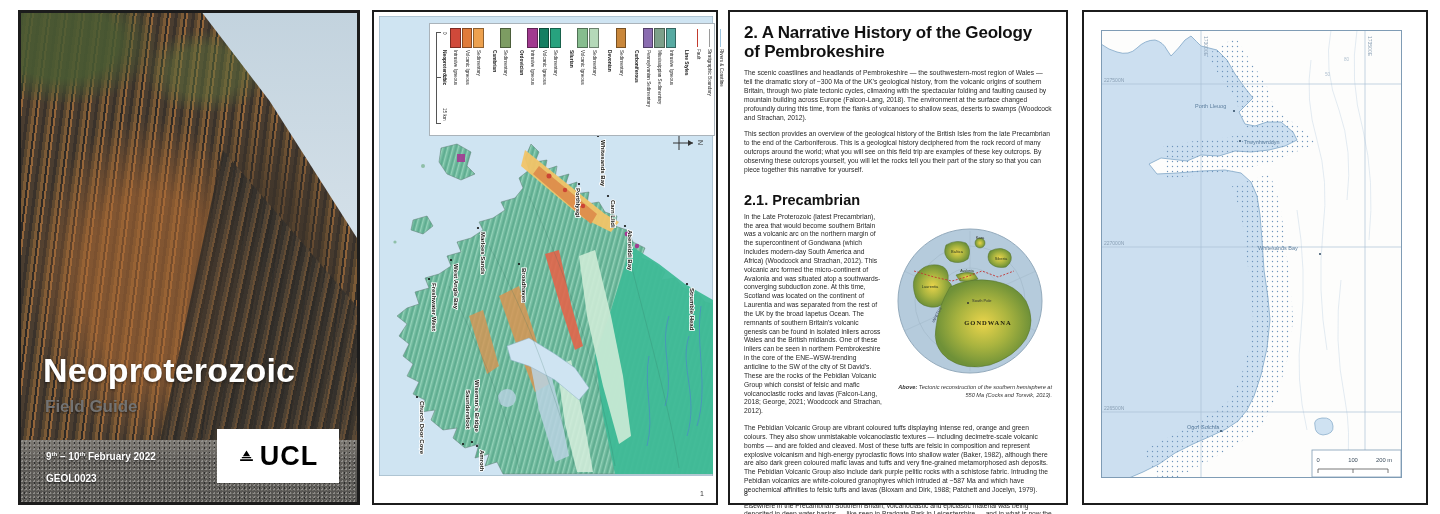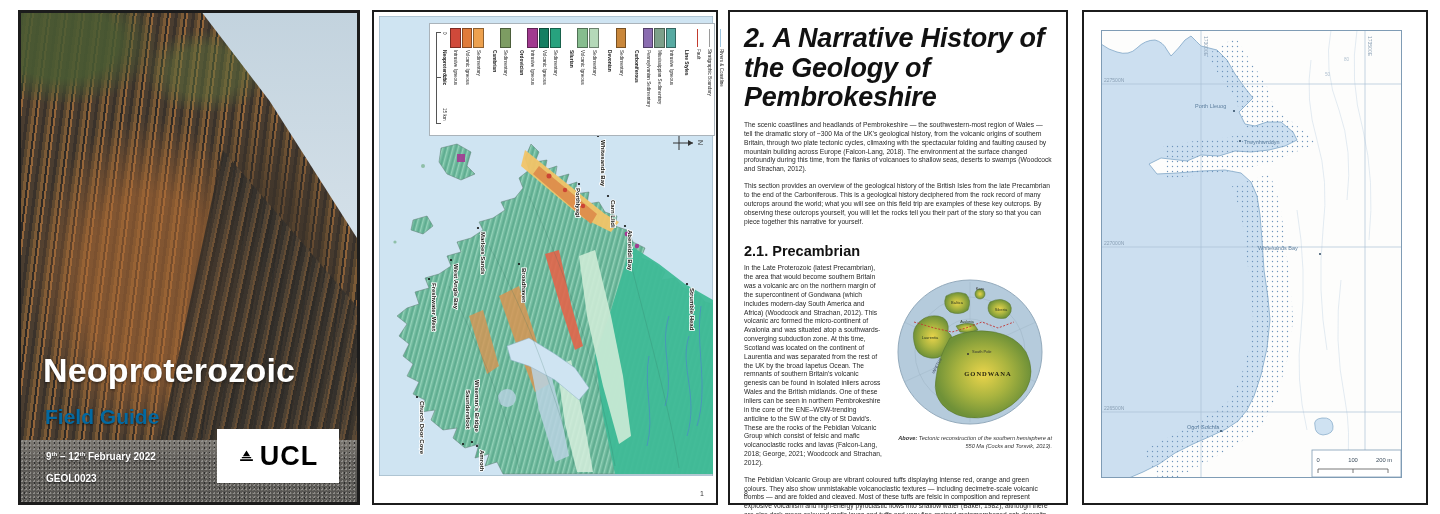--- a/index.html
+++ b/index.html
@@ -22,21 +22,21 @@
   .cliff2{position:absolute;inset:0;background:repeating-linear-gradient(102deg,#33302c 0 4px,#4e4335 4px 7px,#6b5136 7px 9px,#2b2926 9px 12px);
     clip-path:polygon(60% 28%,100% 60%,100% 92%,40% 92%);opacity:.8;}
   .beach{position:absolute;left:0;right:0;bottom:0;height:62px;
     background:
       radial-gradient(circle at 30% 30%,rgba(150,148,144,.9) 0 .8px,transparent 1px),
       radial-gradient(circle at 70% 60%,rgba(40,40,40,.9) 0 .9px,transparent 1.1px),
       radial-gradient(circle at 20% 80%,rgba(120,118,112,.8) 0 .8px,transparent 1px),
       linear-gradient(180deg,#7d7973 0,#5f5c58 30%,#545350 100%);
     background-size:4px 4px,5px 5px,3px 3px,100% 100%;}
   .cover-title{position:absolute;left:22px;top:338px;color:#fff;font-size:34px;font-weight:bold;letter-spacing:.2px;text-shadow:0 1px 3px rgba(0,0,0,.55);}
-  .cover-sub{position:absolute;left:24px;top:392px;color:#0369a1;font-size:21px;font-weight:bold;text-shadow:0 1px 2px rgba(0,0,0,.5);}
+  .cover-sub{position:absolute;left:24px;top:384px;color:#737373;font-size:17px;font-weight:bold;text-shadow:0 1px 2px rgba(0,0,0,.5);}
   .cover-date{position:absolute;left:25px;top:438px;color:#fff;font-size:10px;font-weight:bold;text-shadow:0 1px 2px rgba(0,0,0,.6);}
   .cover-code{position:absolute;left:25px;top:460px;color:#fff;font-size:10px;font-weight:bold;text-shadow:0 1px 2px rgba(0,0,0,.6);}
   .cover-date sup{font-size:6px;}
   .ucl-logo{position:absolute;left:196px;top:416px;width:122px;height:54px;background:#000;border-radius:3px;}
   .ucl-inner{width:100%;height:100%;background:#fff;display:flex;align-items:center;justify-content:center;gap:5px;}
   .ucl-text{font-size:27px;font-weight:bold;color:#000;letter-spacing:1px;line-height:1;}
 
   
   #page-map{left:372px;width:346px;}
   #map2-svg{position:absolute;left:5px;top:4px;}
@@ -50,21 +50,21 @@
   .lg-col{display:flex;flex-direction:column;width:11.5px;align-items:center;}
   .lg-col .sw{width:10.5px;height:20px;border:0.5px solid rgba(0,0,0,.4);}
   .lg-col .sw-spacer{width:10.5px;height:20px;}
   .lg-col .vtext{margin-top:2px;height:82px;}
   .lg-line{width:1.2px;height:18px;margin:1px 4.6px 0 4.6px;}
   .pagenum2{position:absolute;right:12px;bottom:6px;font-size:7px;color:#333;}
   .maplabel{font-size:6px;font-weight:bold;fill:#14140f;paint-order:stroke;stroke:#ffffff;stroke-width:1.6px;}
 
   
   #page-text{left:728px;width:340px;padding:12px 14px;color:#1d1d1d;}
-  .doc-title{font-size:27px;font-weight:bold;line-height:1.1;letter-spacing:-.2px;color:#111;font-style:italic;}
+  .doc-title{font-size:17px;font-weight:bold;line-height:1.1;letter-spacing:-.2px;color:#111;}
   .doc-body{font-size:6.7px;line-height:1.32;margin-top:8px;text-align:left;color:#272727;}
   .doc-h2{font-size:14.5px;font-weight:bold;margin-top:17px;color:#111;}
   .fig-float{float:right;width:162px;margin:14px 0 3px 8px;}
   .fig-caption{font-size:5.6px;font-style:italic;text-align:right;line-height:1.45;color:#333;margin-top:2px;}
   .fig-caption b{font-weight:bold;}
   .pagenum3{position:absolute;left:14px;bottom:6px;font-size:7px;color:#333;}
 
   
   #page-site{left:1082px;width:346px;}
   #map4-svg{position:absolute;left:17px;top:18px;}
@@ -78,21 +78,21 @@
 
 <div id="stage">
 
   <div class="page" id="page-cover">
     <div class="sky"></div>
     <div class="cliff"></div>
     <div class="cliff2"></div>
     <div class="beach"></div>
     <div class="cover-title">Neoproterozoic</div>
     <div class="cover-sub">Field Guide</div>
-    <div class="cover-date"><span>9</span><sup>th</sup><span> – 12</span><sup>th</sup><span> February 2022</span></div>
+    <div class="cover-date"><span>9</span><sup>th</sup><span> – 10</span><sup>th</sup><span> February 2022</span></div>
     <div class="cover-code">GEOL0023</div>
     <div class="ucl-logo">
       <div class="ucl-inner">
         <span>
           <svg width="17" height="17" viewBox="0 0 16 16">
               <path fill="#000" d="M2,14h12v-1.6H2z M3.6,11.6h8.8v-1.2H3.6z M4.6,9.6h6.8L8,4.2z"></path>
             </svg>
         </span>
         <span class="ucl-text">UCL</span>
       </div>

